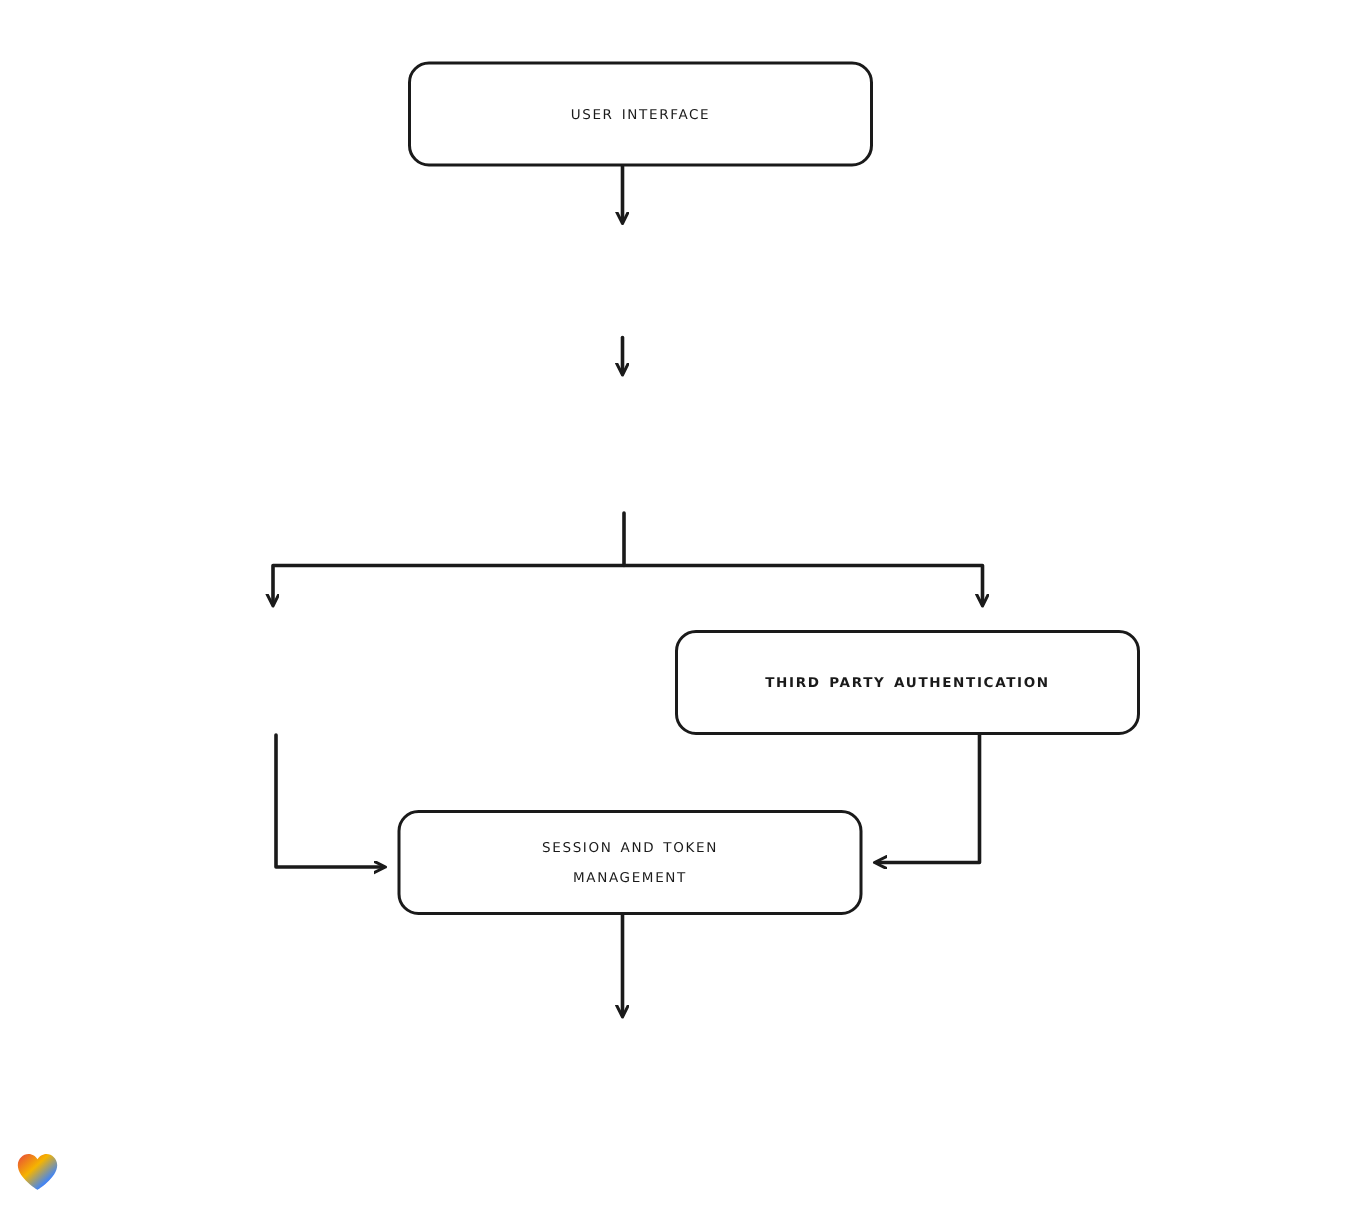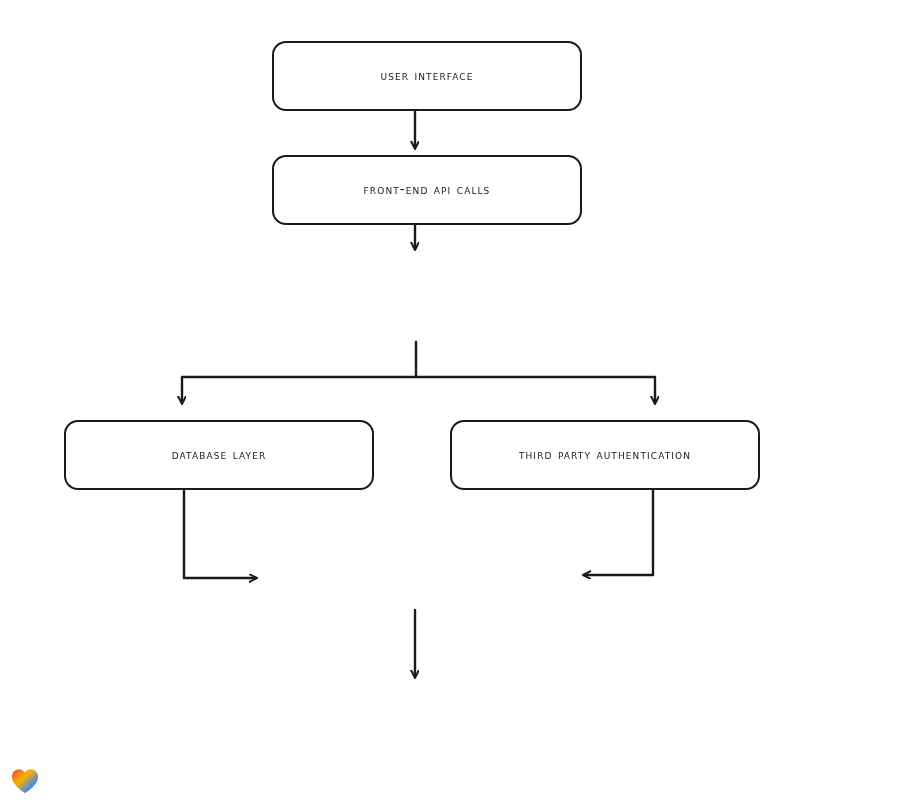--- a/index.html
+++ b/index.html
@@ -84,33 +84,31 @@
       <path d="M653,490 L653,575 L585,575" marker-end="url(#arrow)"></path>
 
       <path d="M415,610 L415,676" marker-end="url(#arrow)"></path>
     </g>
   </svg>
 
   <div class="node-box" style="left:272px; top:41px; width:310px; height:70px;">
     <span class="node-label">User Interface</span>
   </div>
 
-  <div class="node-box" style="left:272px; top:155px; width:310px; height:70px;">
-    <span class="node-label">Front-End API Calls</span>
-  </div>
 
 
-  <div class="node-box" style="left:64px; top:420px; width:310px; height:70px;">
-    <span class="node-label">Database Layer</span>
-  </div>
 
-  <div class="node-box" style="left:450px; top:420px; width:310px; height:70px;">
+  <div class="node-box" style="left:450px; top:420px; width:310px; height:70px;font-weight:bold;">
     <span class="node-label">Third Party Authentication</span>
   </div>
 
+  <div class="node-box" style="left:265px; top:540px; width:310px; height:70px;">
+    <span class="node-label">Session and Token
+Management</span>
+  </div>
 
 
   <svg class="heart" viewBox="0 0 32 32">
     <defs>
       <linearGradient id="heartgrad" x1="0" y1="0" x2="1" y2="1">
         <stop offset="0%" stop-color="#e8453c"></stop>
         <stop offset="40%" stop-color="#f5b400"></stop>
         <stop offset="75%" stop-color="#4285f4"></stop>
         <stop offset="100%" stop-color="#c2185b"></stop>
       </linearGradient>

